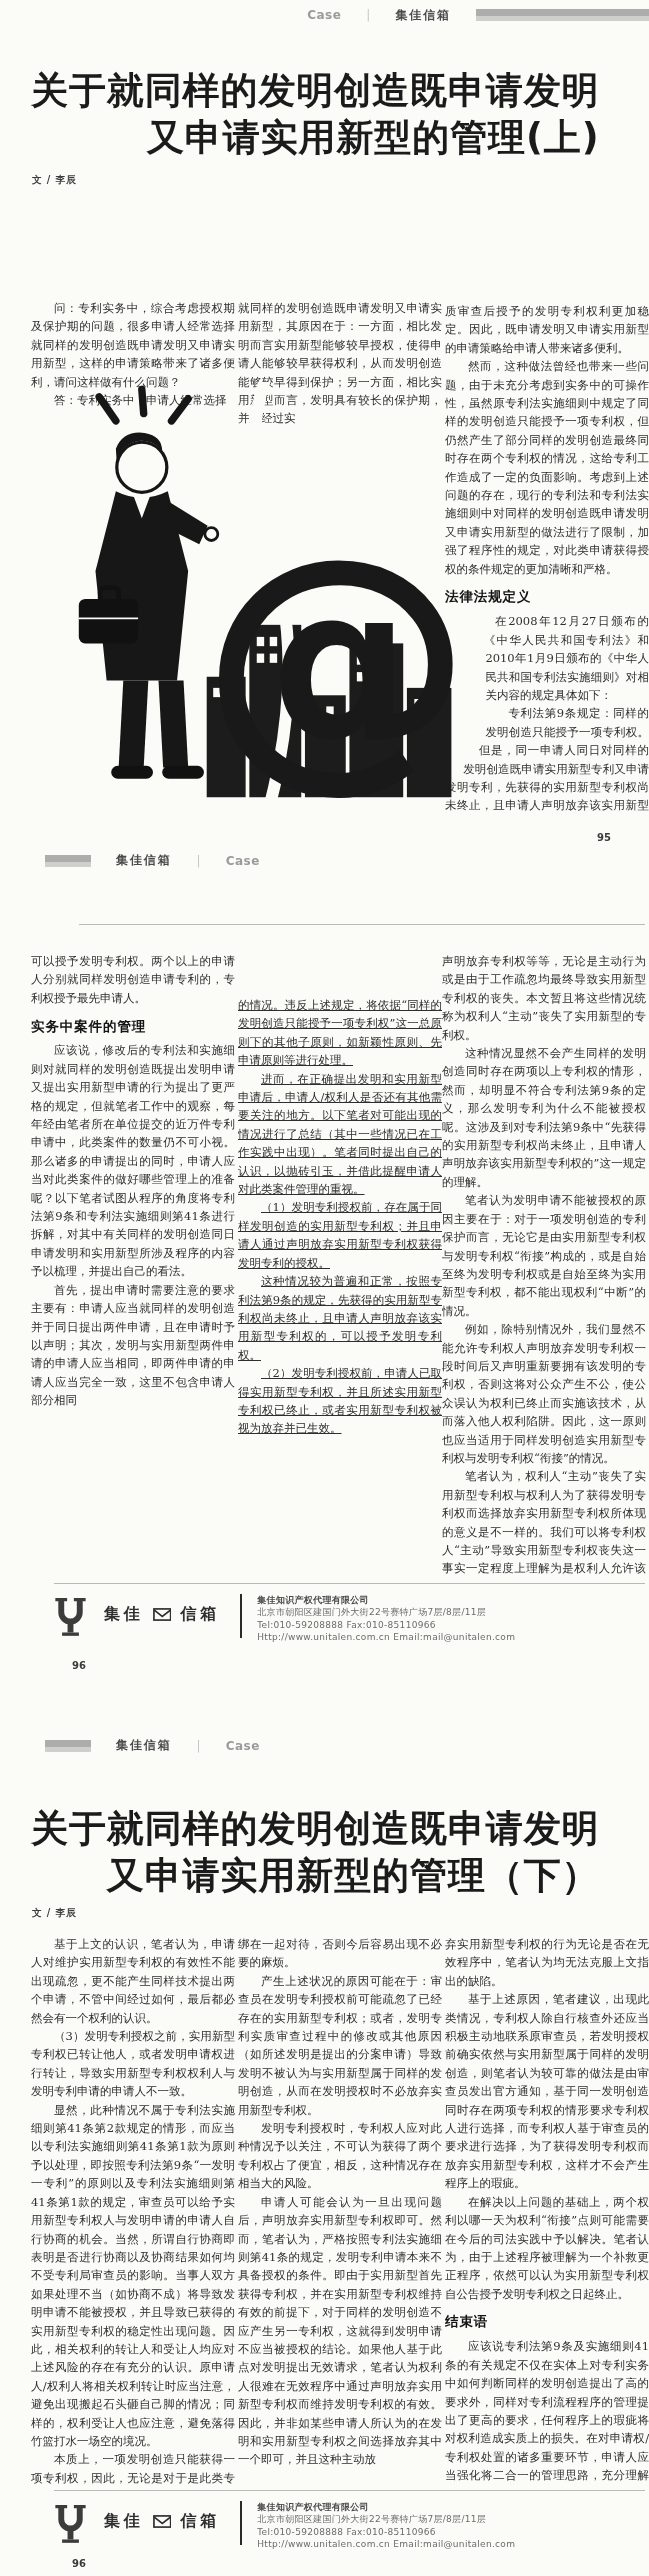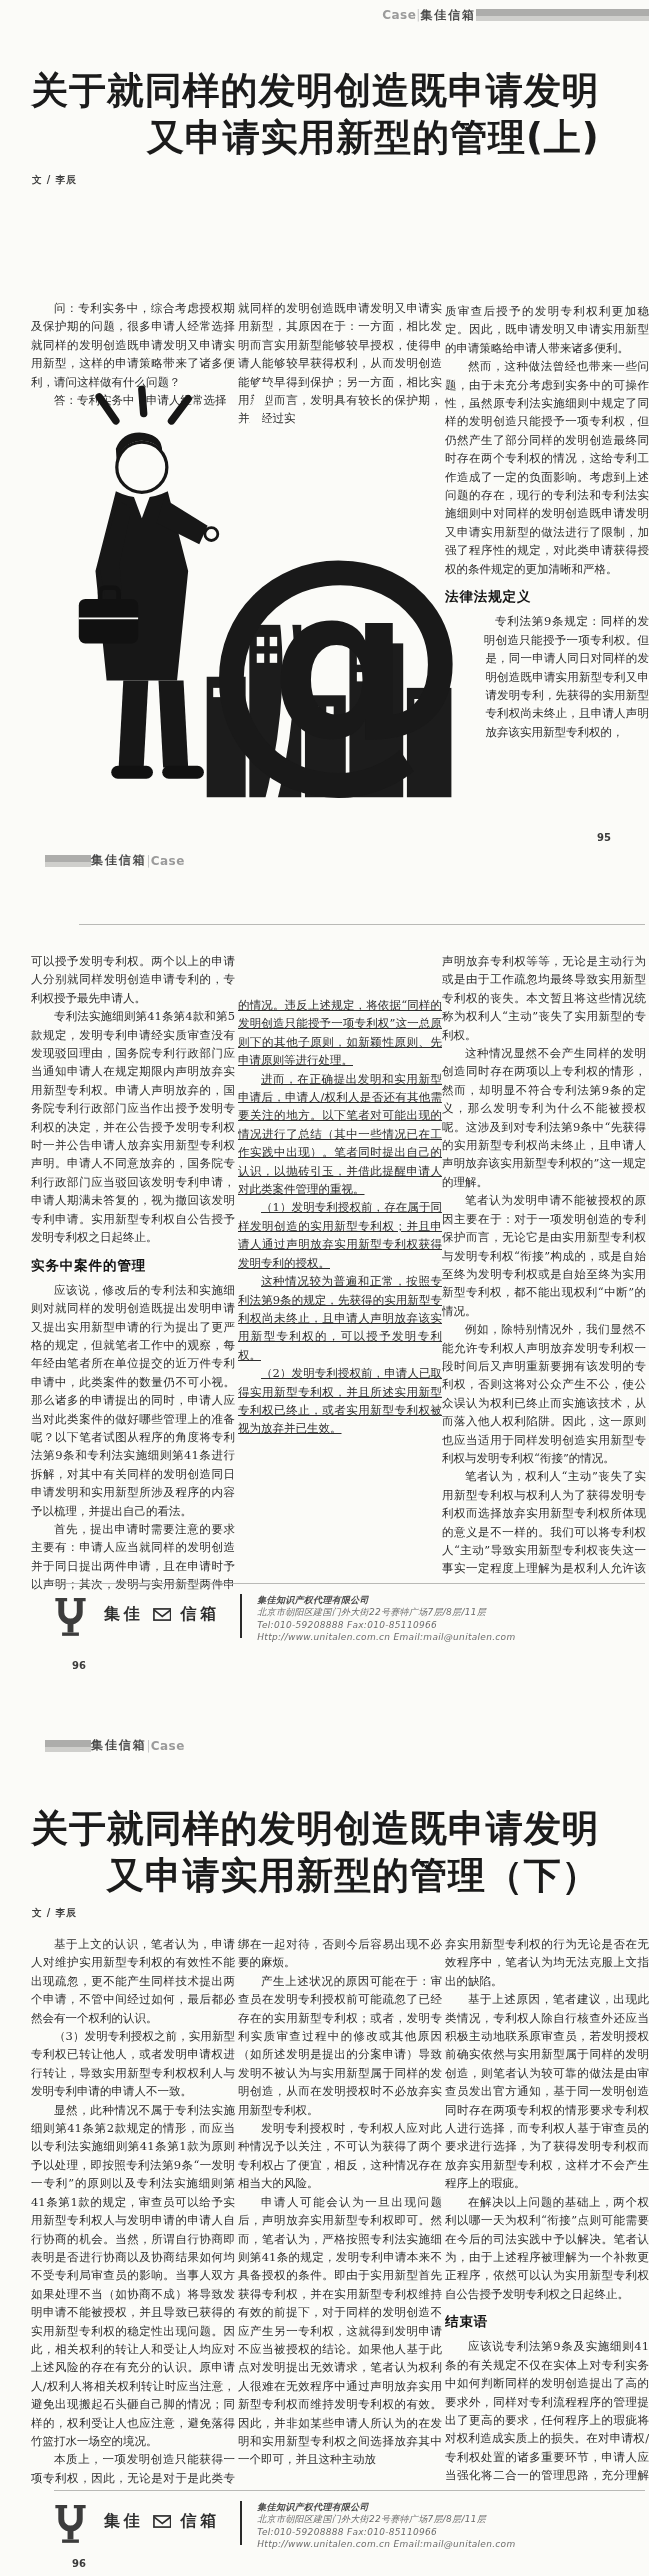--- a/index.html
+++ b/index.html
@@ -2,21 +2,21 @@
 <html style="font-size:15px"><head>
 <meta charset="utf-8">
 <style>
   html,body{margin:0;padding:0;background:#e9e9e7;}
   .sheet{
     position:relative;width:649px;height:2576px;margin:0 auto;
     background:#fbfbf8;overflow:hidden;
     font-family:"DejaVu Serif","Liberation Serif",serif;color:#2e2e2e;
   }
   
-  .runhead{position:absolute;display:flex;align-items:center;gap:0;
+  .runhead{position:absolute;display:flex;align-items:center;gap:25px;
     font-family:"DejaVu Sans","Liberation Sans",sans-serif;font-size:12px;font-weight:bold;}
   .runhead .case{color:#9b9b9b;letter-spacing:0.5px;}
   .runhead .brand{color:#4a4a4a;letter-spacing:1.9px;}
   .runhead .sep{color:#c7c7c7;font-weight:normal;}
   .graybar{height:12px;background:linear-gradient(180deg,#adadab 0 55%,#cfcfcc 55% 100%);}
   .graybar.long{width:173px;}
   .graybar.short{width:46px;}
 
   
   .bigtitle{position:absolute;left:31px;margin:0;
@@ -41,21 +41,21 @@
   .rule{position:absolute;height:0.9px;background:#b9b9b6;}
 
   
   .footer{position:absolute;left:52px;display:flex;align-items:flex-start;}
   .footer .logo{margin-top:0.9px;}
   .footer .brandline{display:flex;align-items:center;gap:9.3px;margin:10.2px 0 0 15px;
     font-family:"DejaVu Sans","Liberation Sans",sans-serif;
     font-size:16px;font-weight:bold;color:#2f2f2f;letter-spacing:3.7px;white-space:nowrap;}
   .footer .vdiv{width:1.9px;height:44px;background:#2a2a2a;margin:0 15px 0 20.4px;}
   .footer .coinfo{font-family:"DejaVu Sans","Liberation Sans",sans-serif;
-    font-size:9px;line-height:12.4px;color:#6b6b6b;letter-spacing:0.3px;white-space:nowrap;font-style:italic;}
+    font-size:9px;line-height:12.4px;color:#6b6b6b;letter-spacing:0.3px;white-space:nowrap;}
   .footer .coinfo .coname{color:#4a4a4a;font-weight:bold;}
 
   .illus{position:absolute;left:23px;top:382px;width:436px;height:431px;}
 </style>
 </head>
 <body>
 
 <div class="sheet">
 
   <div class="runhead" style="top:6.5px;right:0;">
@@ -76,20 +76,21 @@
     <p class="ind">答：专利实务中，申请人经常选择</p>
   </div>
   <div class="col" style="left:238px;top:299px;height:125px;">
     <p>就同样的发明创造既申请发明又申请实用新型，其原因在于：一方面，相比发明而言实用新型能够较早授权，使得申请人能够较早获得权利，从而发明创造能够较早得到保护；另一方面，相比实用新型而言，发明具有较长的保护期，并且经过实</p>
   </div>
   <div class="col" style="left:445px;top:302px;height:516px;">
     <p>质审查后授予的发明专利权利更加稳定。因此，既申请发明又申请实用新型的申请策略给申请人带来诸多便利。</p>
     <p class="ind">然而，这种做法曾经也带来一些问题，由于未充分考虑到实务中的可操作性，虽然原专利法实施细则中规定了同样的发明创造只能授予一项专利权，但仍然产生了部分同样的发明创造最终同时存在两个专利权的情况，这给专利工作造成了一定的负面影响。考虑到上述问题的存在，现行的专利法和专利法实施细则中对同样的发明创造既申请发明又申请实用新型的做法进行了限制，加强了程序性的规定，对此类申请获得授权的条件规定的更加清晰和严格。</p>
     <h3 class="colhead">法律法规定义</h3>
     <div class="bump"></div>
+    <p class="ind">在2008年12月27日颁布的《中华人民共和国专利法》和2010年1月9日颁布的《中华人民共和国专利法实施细则》对相关内容的规定具体如下：</p>
     <p class="ind">专利法第9条规定：同样的发明创造只能授予一项专利权。但是，同一申请人同日对同样的发明创造既申请实用新型专利又申请发明专利，先获得的实用新型专利权尚未终止，且申请人声明放弃该实用新型专利权的，</p>
   </div>
 
   <div class="illus">
     <svg width="436" height="431" viewBox="0 0 470 465">
 
       <g fill="#1c1c1c">
         <rect x="198" y="318" width="42" height="130"></rect>
         <rect x="244" y="262" width="56" height="186"></rect>
         <rect x="304" y="338" width="44" height="110"></rect>
@@ -148,21 +149,20 @@
   <div class="runhead" style="left:45px;top:852px;">
     <span class="graybar short"></span>
     <span class="brand">集佳信箱</span>
     <span class="sep">|</span>
     <span class="case">Case</span>
   </div>
   <div class="rule" style="left:79px;top:924px;width:566px;"></div>
 
   <div class="col" style="left:31px;top:952px;height:644px;">
     <p>可以授予发明专利权。两个以上的申请人分别就同样发明创造申请专利的，专利权授予最先申请人。</p>
-    <p class="ind">专利法实施细则第41条第4款和第5款规定，发明专利申请经实质审查没有发现驳回理由，国务院专利行政部门应当通知申请人在规定期限内声明放弃实用新型专利权。申请人声明放弃的，国务院专利行政部门应当作出授予发明专利权的决定，并在公告授予发明专利权时一并公告申请人放弃实用新型专利权声明。申请人不同意放弃的，国务院专利行政部门应当驳回该发明专利申请，申请人期满未答复的，视为撤回该发明专利申请。实用新型专利权自公告授予发明专利权之日起终止。</p>
     <h3 class="colhead">实务中案件的管理</h3>
     <p class="ind">应该说，修改后的专利法和实施细则对就同样的发明创造既提出发明申请又提出实用新型申请的行为提出了更严格的规定，但就笔者工作中的观察，每年经由笔者所在单位提交的近万件专利申请中，此类案件的数量仍不可小视。那么诸多的申请提出的同时，申请人应当对此类案件的做好哪些管理上的准备呢？以下笔者试图从程序的角度将专利法第9条和专利法实施细则第41条进行拆解，对其中有关同样的发明创造同日申请发明和实用新型所涉及程序的内容予以梳理，并提出自己的看法。</p>
     <p class="ind">首先，提出申请时需要注意的要求主要有：申请人应当就同样的发明创造并于同日提出两件申请，且在申请时予以声明；其次，发明与实用新型两件申请的申请人应当相同，即两件申请的申请人应当完全一致，这里不包含申请人部分相同</p>
   </div>
   <div class="col" style="left:238px;top:996px;height:623px;text-decoration:underline;">
     <p>的情况。违反上述规定，将依据“同样的发明创造只能授予一项专利权”这一总原则下的其他子原则，如新颖性原则、先申请原则等进行处理。</p>
     <p class="ind">进而，在正确提出发明和实用新型申请后，申请人/权利人是否还有其他需要关注的地方。以下笔者对可能出现的情况进行了总结（其中一些情况已在工作实践中出现）。笔者同时提出自己的认识，以抛砖引玉，并借此提醒申请人对此类案件管理的重视。</p>
     <p class="ind">（1）发明专利授权前，存在属于同样发明创造的实用新型专利权；并且申请人通过声明放弃实用新型专利权获得发明专利的授权。</p>
     <p class="ind">这种情况较为普遍和正常，按照专利法第9条的规定，先获得的实用新型专利权尚未终止，且申请人声明放弃该实用新型专利权的，可以授予发明专利权。</p>
     <p class="ind">（2）发明专利授权前，申请人已取得实用新型专利权，并且所述实用新型专利权已终止，或者实用新型专利权被视为放弃并已生效。</p>

